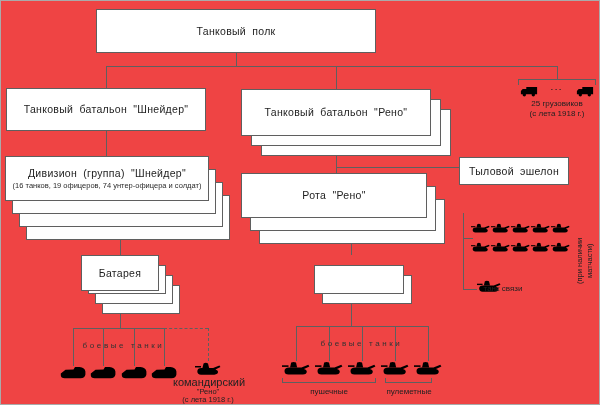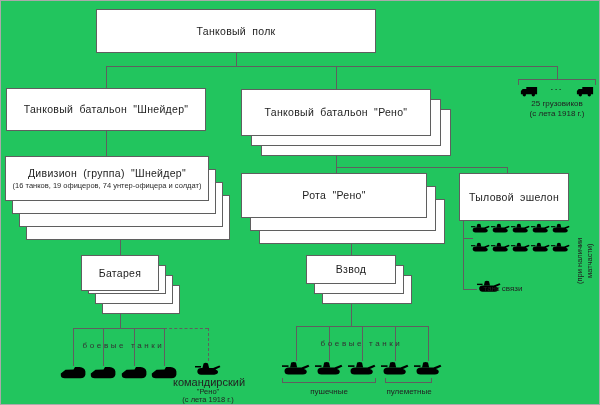--- a/index.html
+++ b/index.html
@@ -1,18 +1,18 @@
 <!DOCTYPE html>
 <html><head>
 <meta charset="utf-8">
 <style>
   html,body{margin:0;padding:0;background:#fff;}
   #canvas{
     position:relative;width:598px;height:403px;
-    border:1px solid #aaa;background:#22c55e;overflow:hidden;
+    border:1px solid #aaa;background:#ef4444;overflow:hidden;
     font-family:"Liberation Sans","DejaVu Sans",sans-serif;
     color:#1d1d1d;
   }
   .box{
     position:absolute;background:#fff;border:1px solid #5f5f5f;
     display:flex;flex-direction:column;align-items:center;justify-content:center;
     text-align:center;box-sizing:border-box;
   }
   .box .t{font-size:10.5px;word-spacing:3px;letter-spacing:.3px;line-height:13px;}
   .box .s{font-size:7.5px;line-height:9px;margin-top:1px;color:#2a2a2a;}
@@ -114,36 +114,33 @@
     <div class="t">Дивизион (группа) "Шнейдер"</div>
     <div class="s">(16 танков, 19 офицеров, 74 унтер-офицера и солдат)</div>
   </div>
 
   <div class="box" style="left:258px;top:198px;width:186px;height:45px"></div>
   <div class="box" style="left:249px;top:185px;width:186px;height:45px"></div>
   <div class="box" style="left:240px;top:172px;width:186px;height:45px;padding:0 10px">
     <div class="t">Рота "Рено"</div>
   </div>
 
-  <div class="box" style="left:458px;top:172px;width:110px;height:48px">
+  <div class="box" style="left:458px;top:156px;width:110px;height:28px">
     <div class="t">Тыловой эшелон</div>
   </div>
 
   <div class="box" style="left:101px;top:284px;width:78px;height:29px"></div>
   <div class="box" style="left:94px;top:274px;width:78px;height:29px"></div>
   <div class="box" style="left:87px;top:264px;width:78px;height:29px"></div>
   <div class="box" style="left:80px;top:254px;width:78px;height:36px">
     <div class="t">Батарея</div>
   </div>
 
   <div class="box" style="left:321px;top:274px;width:90px;height:29px"></div>
   <div class="box" style="left:313px;top:264px;width:90px;height:29px"></div>
-  <div class="box" style="left:305px;top:254px;width:90px;height:29px">
-    <div class="t">Взвод</div>
-  </div>
 
   <div class="ico" style="left:519px;top:85px">
       <svg width="18" height="11">
         <use href="#sym-truck"></use>
       </svg>
     </div>
   <div class="lbl" style="left:542px;top:82px;width:28px;font-weight:bold;letter-spacing:2px">...</div>
   <div class="ico" style="left:575px;top:85px">
       <svg width="18" height="11">
         <use href="#sym-truck"></use>

